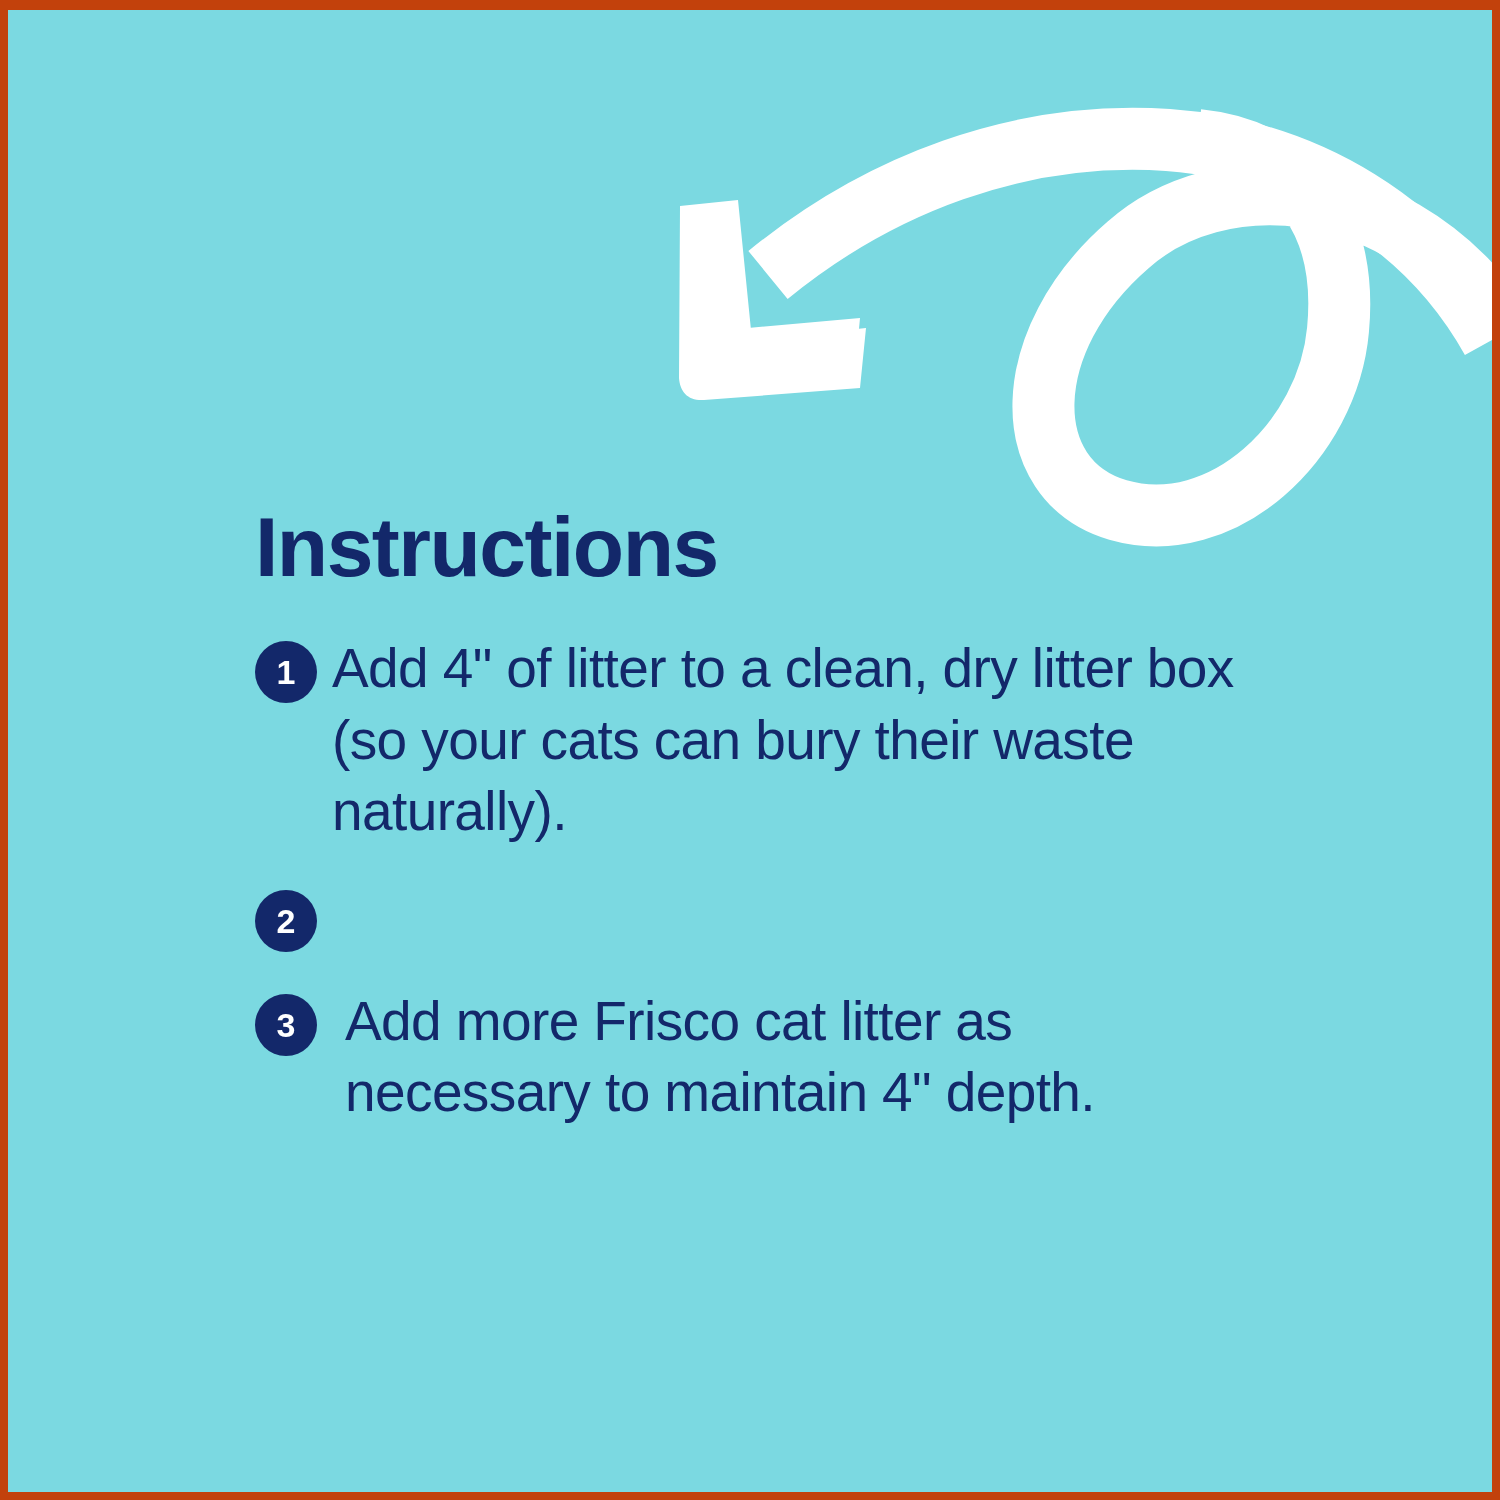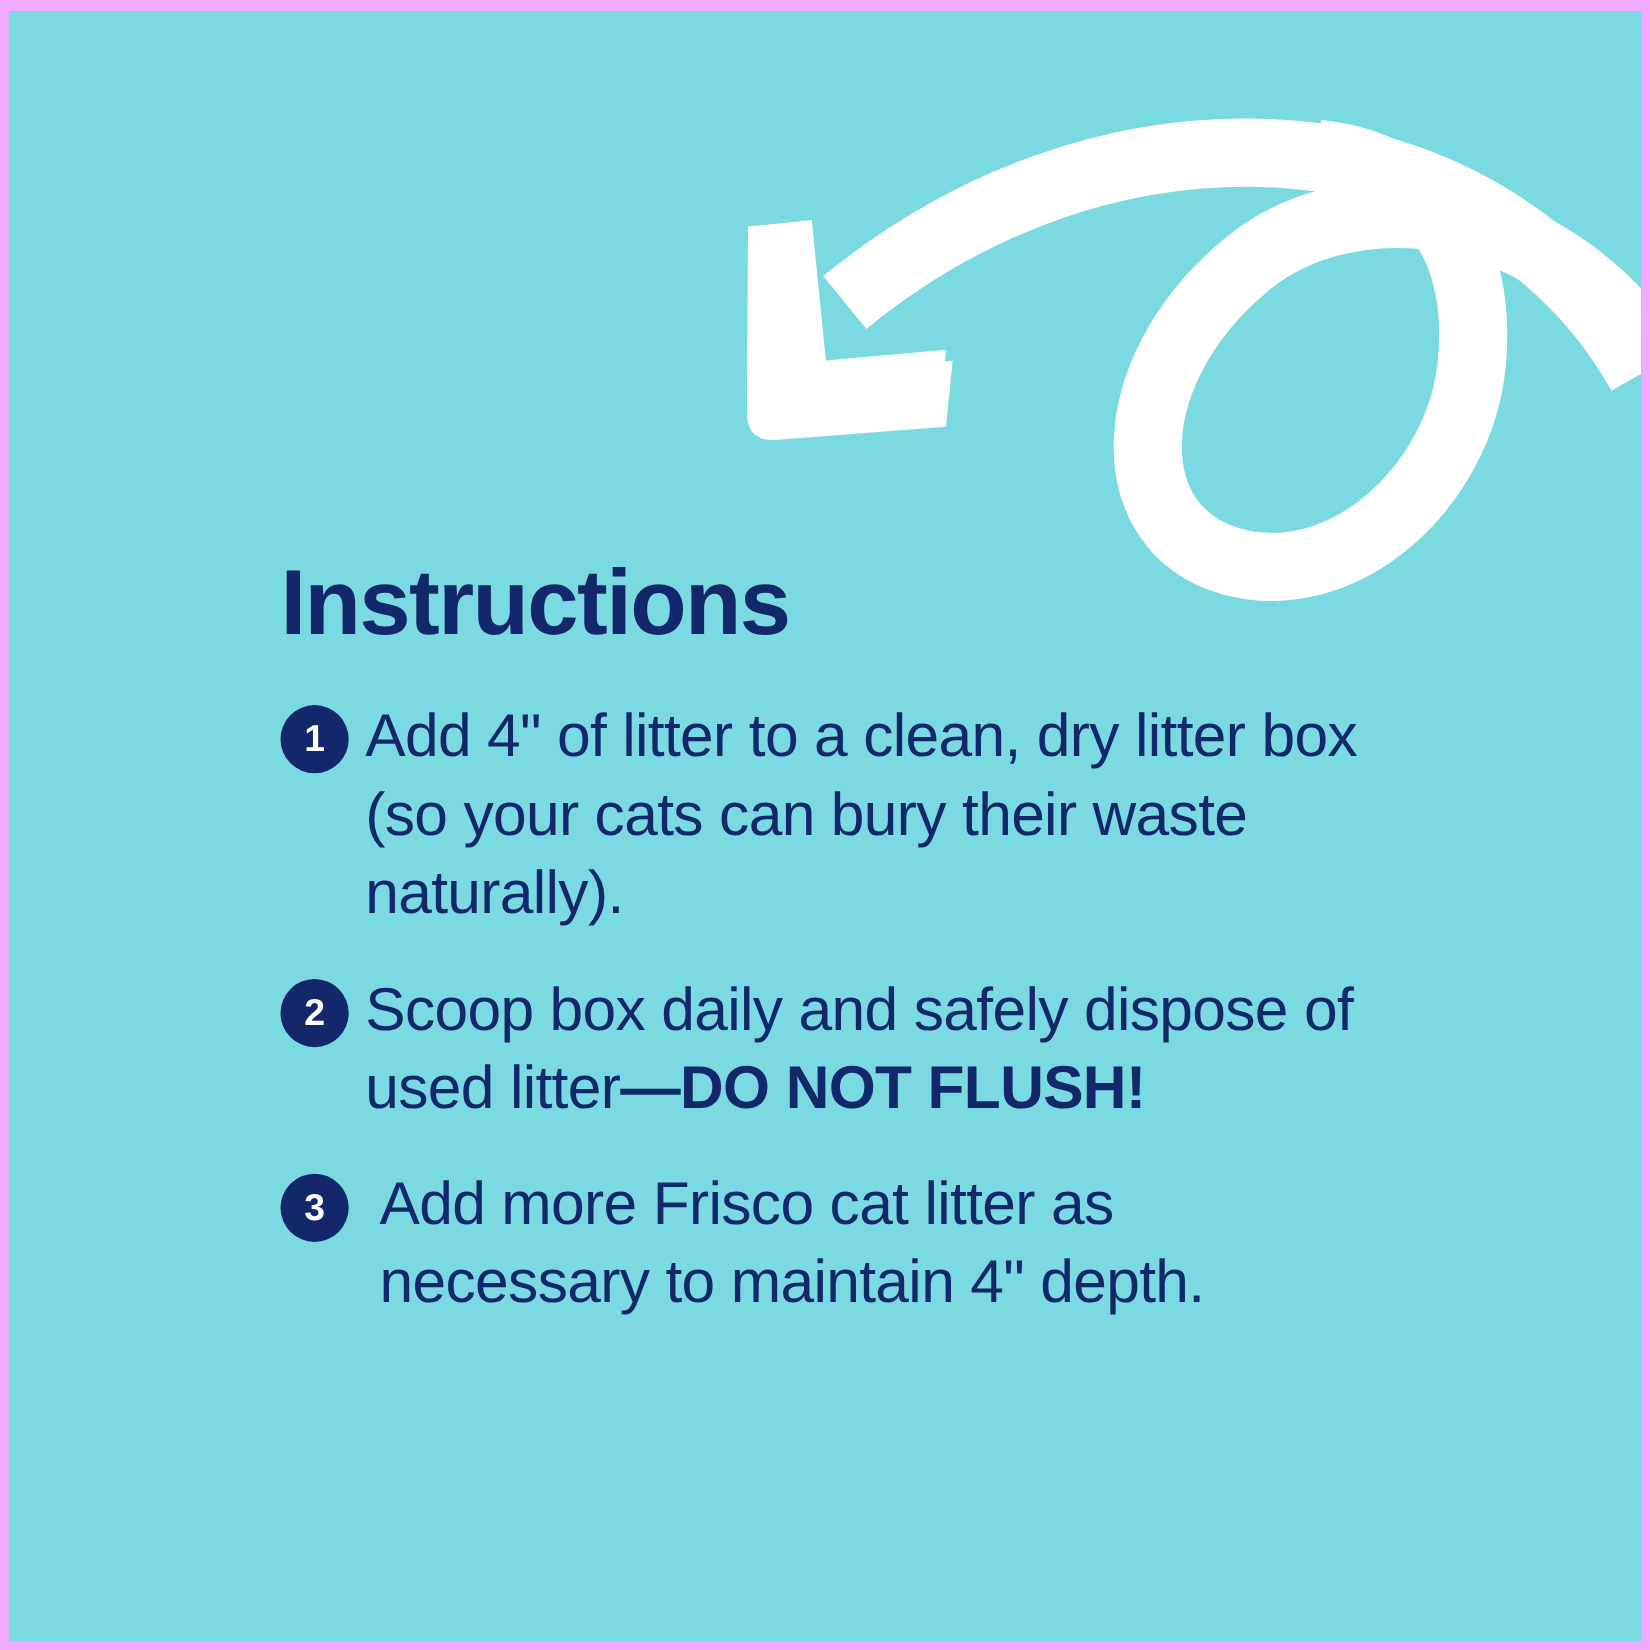--- a/index.html
+++ b/index.html
@@ -9,21 +9,21 @@
     height:1500px;
     background:#f2f0f1;
     font-family:"Liberation Sans", sans-serif;
     overflow:hidden;
   }
 
   #canvas {
     position:relative;
     width:1500px;
     height:1500px;
-    background:#f0abfc;
+    background:#c2410c;
   }
 
   
   #panel {
     position:absolute;
     left:8px;
     top:10px;
     width:1484px;
     height:1482px;
     background:#7bd9e1;
@@ -139,21 +139,20 @@
 
       <h1 id="heading">Instructions</h1>
 
       <div class="step step-1">
         <div class="badge">1</div>
         <div class="step-text">Add 4" of litter to a clean, dry litter box (so your cats can bury their waste naturally).</div>
       </div>
 
       <div class="step step-2">
         <div class="badge">2</div>
-        <div class="step-text"><span>Scoop box daily and safely dispose of used litter</span><span class="strong">—DO NOT FLUSH!</span></div>
       </div>
 
       <div class="step step-3">
         <div class="badge">3</div>
         <div class="step-text">Add more Frisco cat litter as necessary to maintain 4" depth.</div>
       </div>
 
     </div>
   </div>
 </div>

